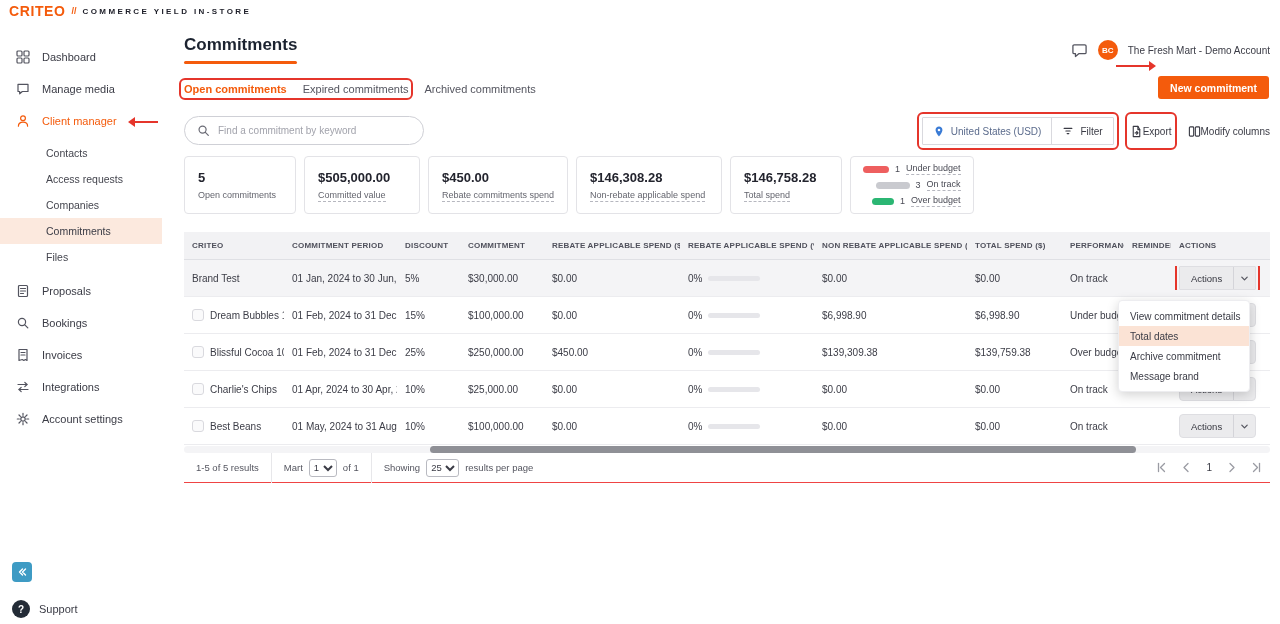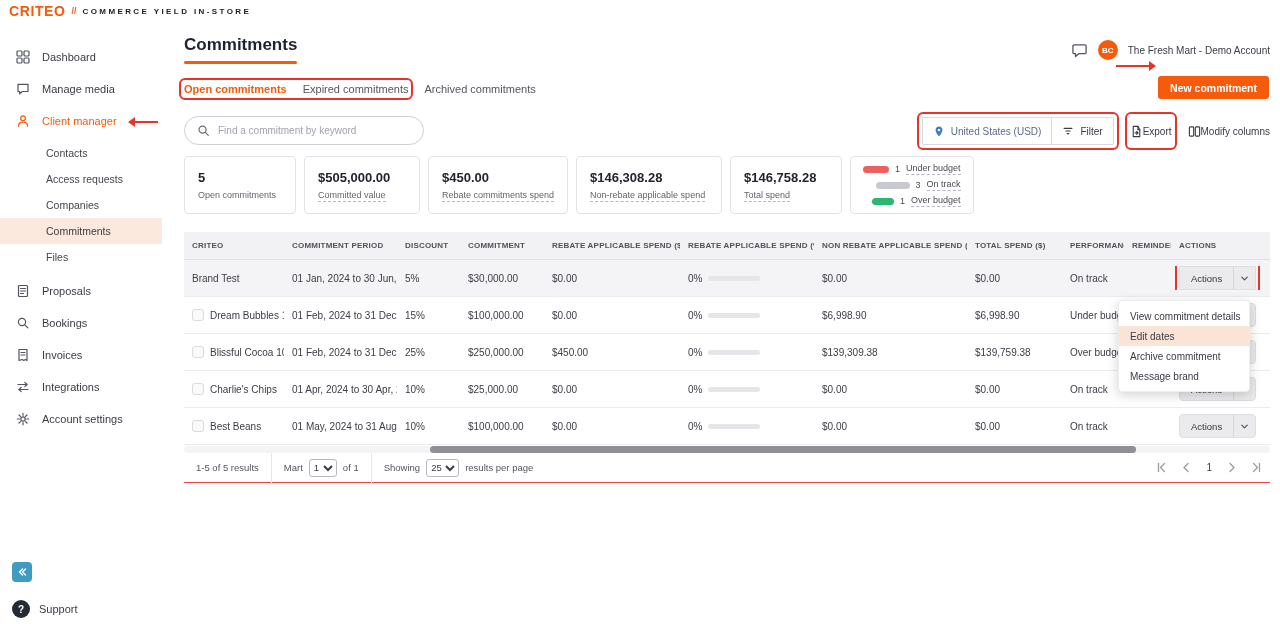--- a/index.html
+++ b/index.html
@@ -505,21 +505,21 @@
               <path d="M8.5 1.5v8"></path>
               <path d="M2.5 1.5l4 4-4 4"></path>
             </svg>
           </span>
       </div>
     </div>
   </div>
 
   <div class="dropdown">
     <div class="dd-item">View commitment details</div>
-    <div class="dd-item highlight">Edit dates</div>
+    <div class="dd-item highlight">Total dates</div>
     <div class="dd-item">Archive commitment</div>
     <div class="dd-item">Message brand</div>
   </div>
 
 </main>
 
 <div class="annot-arrow" style="left:126px;top:115px;width:34px;height:14px">
   <svg width="34" height="14" viewBox="0 0 34 14">
       <line x1="32" y1="7" x2="7" y2="7" stroke="#E5352B" stroke-width="2"></line>
       <path d="M9 2 2 7l7 5z" fill="#E5352B"></path>

